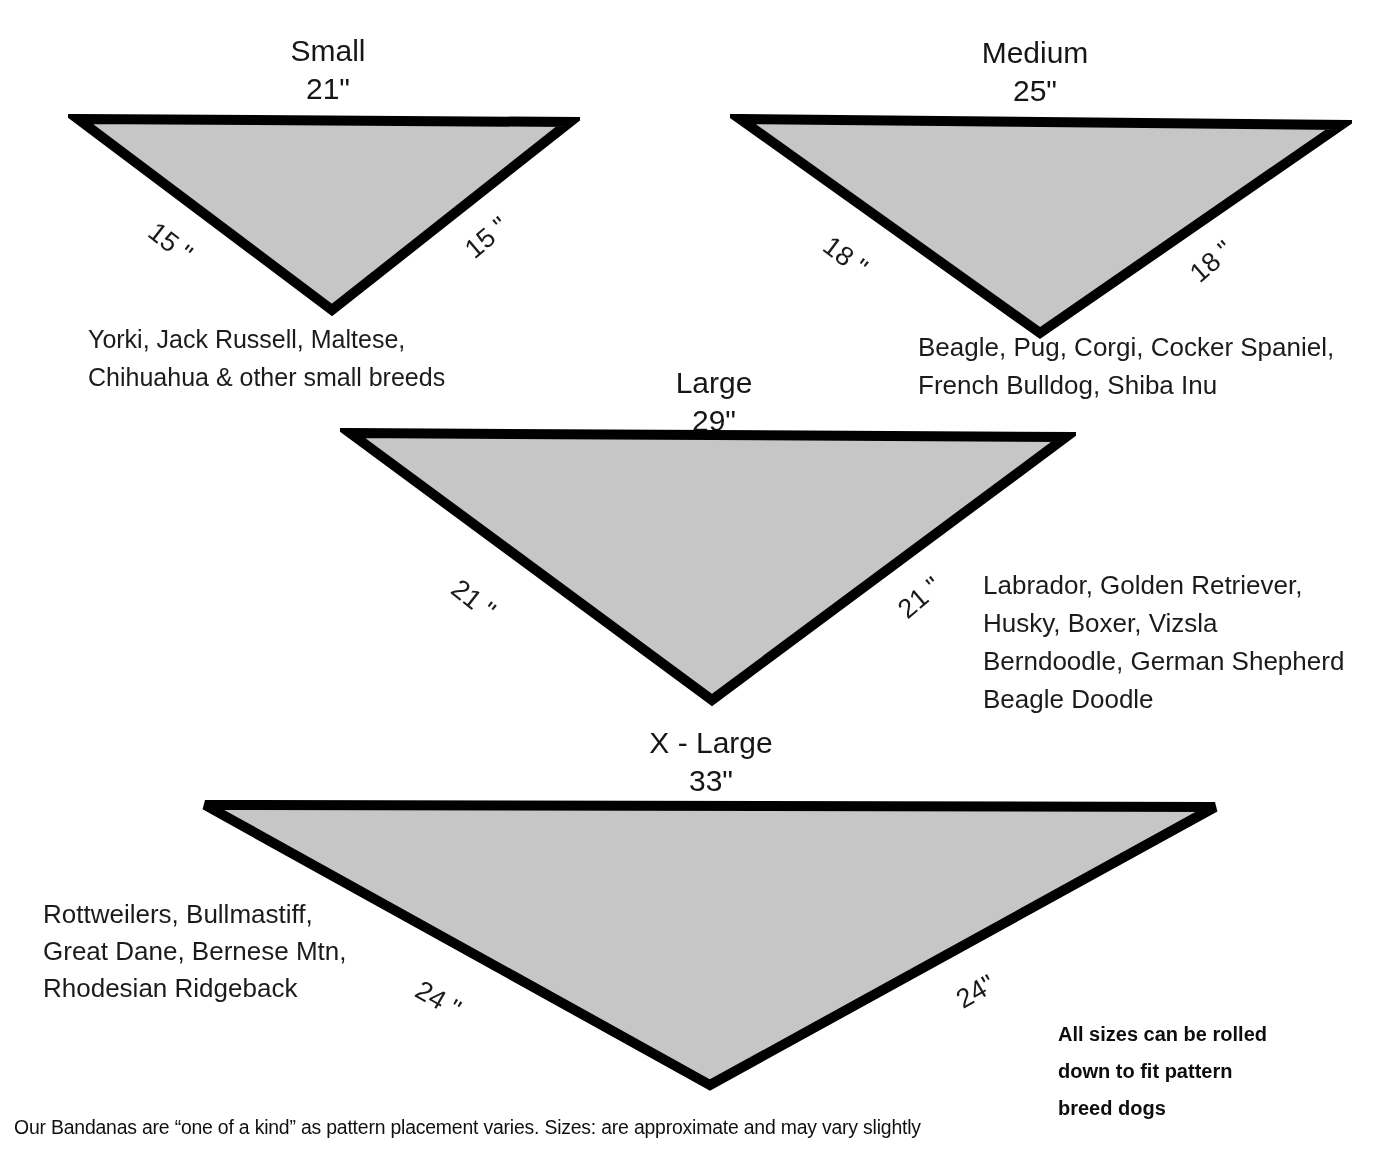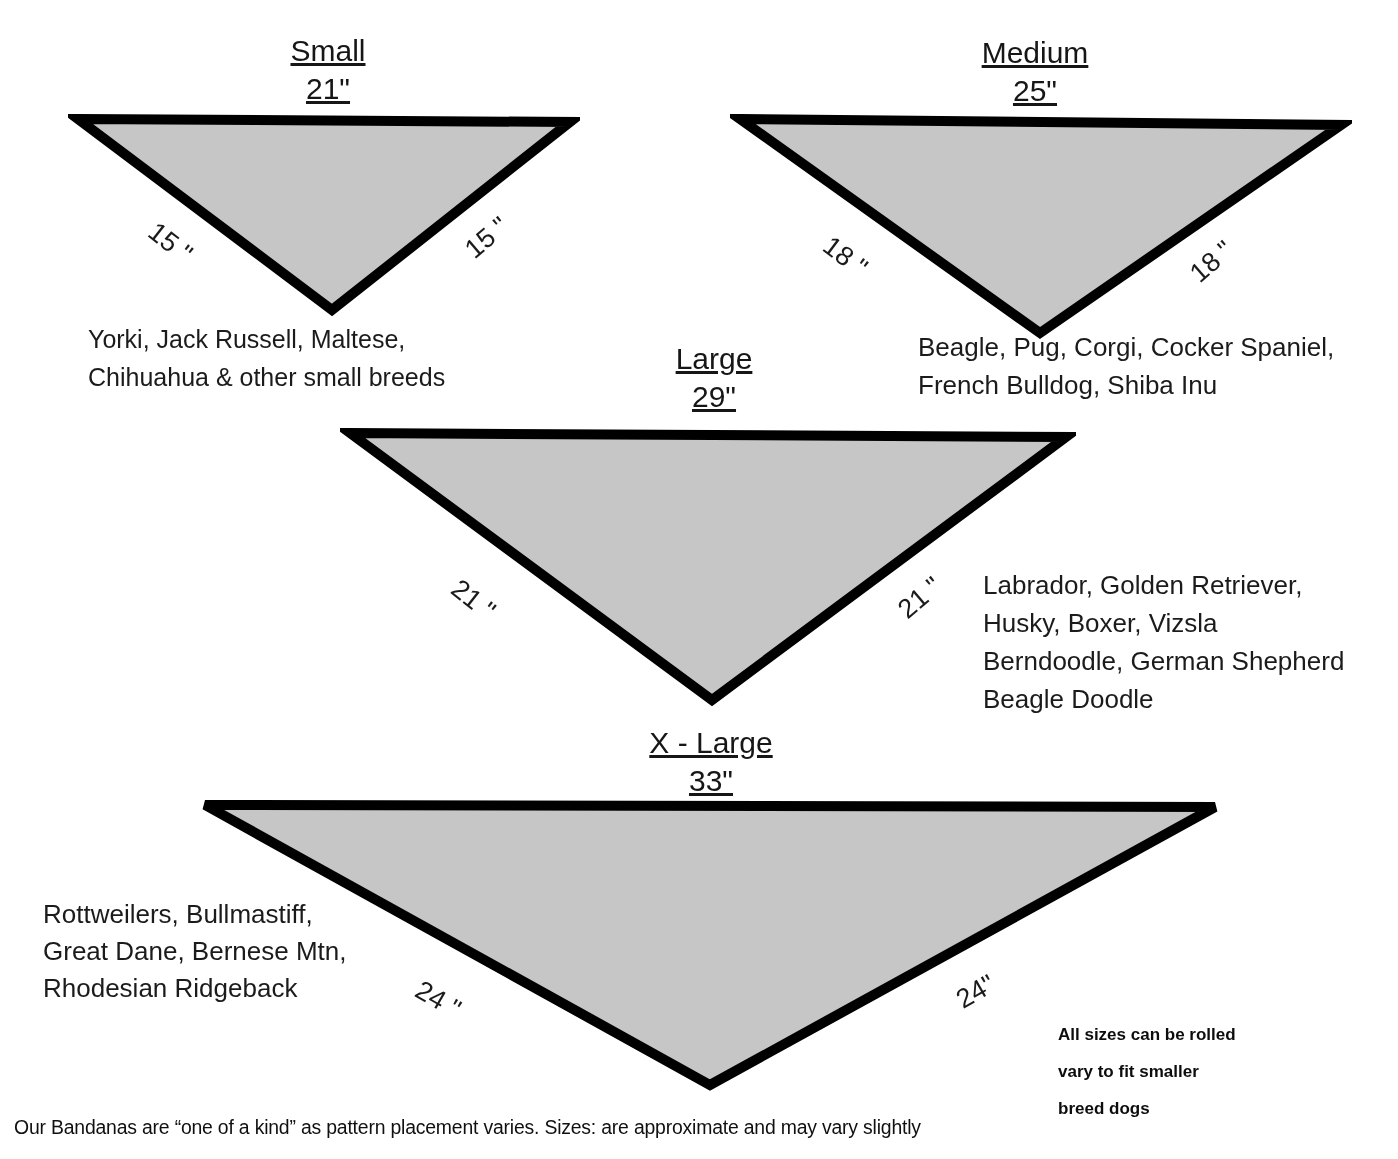--- a/index.html
+++ b/index.html
@@ -5,21 +5,21 @@
   * { margin: 0; padding: 0; box-sizing: border-box; }
   html, body { width: 1398px; height: 1159px; }
   body {
     position: relative;
     width: 1398px; height: 1159px;
     background: #ffffff;
     font-family: "Liberation Sans", sans-serif;
     color: #141414;
     overflow: hidden;
   }
-  .abs { position: absolute; text-decoration: underline; }
+  .abs { position: absolute; }
   .size-title {
     text-align: center;
     font-size: 30px;
     line-height: 38px;
     color: #161616;
     width: 300px;
   }
   .tri-svg { position: absolute; display: block; }
   .side-label {
     position: absolute;
@@ -29,21 +29,21 @@
   }
   .breeds {
     position: absolute;
     font-size: 26px;
     line-height: 38px;
     color: #1b1b1b;
     white-space: nowrap;
   }
   .note {
     position: absolute;
-    font-size: 17px;
+    font-size: 20px;
     line-height: 37px;
     font-weight: bold;
     color: #0d0d0d;
     white-space: nowrap;
   }
   .disclaimer {
     position: absolute;
     font-size: 20px;
     letter-spacing: -0.2px;
     color: #101010;
@@ -76,21 +76,21 @@
 <svg class="tri-svg" style="left:730px; top:108px;" width="622" height="236" viewBox="0 0 622 236">
   <polygon points="10,11 611,17 310,225" fill="#c6c6c6" stroke="#000000" stroke-width="10" stroke-linejoin="miter"></polygon>
 </svg>
 <div class="side-label" style="left:845px; top:257px; transform:translate(-50%,-50%) rotate(37deg);">18 "</div>
 <div class="side-label" style="left:1212px; top:262px; transform:translate(-50%,-50%) rotate(-41deg);">18 "</div>
 <div class="breeds" style="left:918px; top:328px;">
   <div>Beagle, Pug, Corgi, Cocker Spaniel,</div>
   <div>French Bulldog, Shiba Inu</div>
 </div>
 
-<div class="abs size-title" style="left:564px; top:340px;">
+<div class="abs size-title" style="left:564px; top:364px;">
   <div>Large</div>
   <div>29"</div>
 </div>
 <svg class="tri-svg" style="left:340px; top:422px;" width="736" height="290" viewBox="0 0 736 290">
   <polygon points="10,11 726,15 372,278" fill="#c6c6c6" stroke="#000000" stroke-width="10" stroke-linejoin="miter"></polygon>
 </svg>
 <div class="side-label" style="left:473px; top:600px; transform:translate(-50%,-50%) rotate(38deg);">21 "</div>
 <div class="side-label" style="left:920px; top:598px; transform:translate(-50%,-50%) rotate(-40deg);">21 "</div>
 <div class="breeds" style="left:983px; top:566px;">
   <div>Labrador, Golden Retriever,</div>
@@ -109,17 +109,17 @@
 <div class="side-label" style="left:438px; top:1000px; transform:translate(-50%,-50%) rotate(30deg);">24 "</div>
 <div class="side-label" style="left:976px; top:992px; transform:translate(-50%,-50%) rotate(-30deg);">24"</div>
 <div class="breeds" style="left:43px; top:896px; line-height:37px;">
   <div>Rottweilers, Bullmastiff,</div>
   <div>Great Dane, Bernese Mtn,</div>
   <div>Rhodesian Ridgeback</div>
 </div>
 
 <div class="note" style="left:1058px; top:1016px;">
   <div>All sizes can be rolled</div>
-  <div>vary to fit smaller</div>
+  <div>down to fit pattern</div>
   <div>breed dogs</div>
 </div>
 
 <div class="disclaimer" style="left:14px; top:1116px;">Our Bandanas are “one of a kind” as pattern placement varies. Sizes: are approximate and may vary slightly</div>
 
 </body></html>

